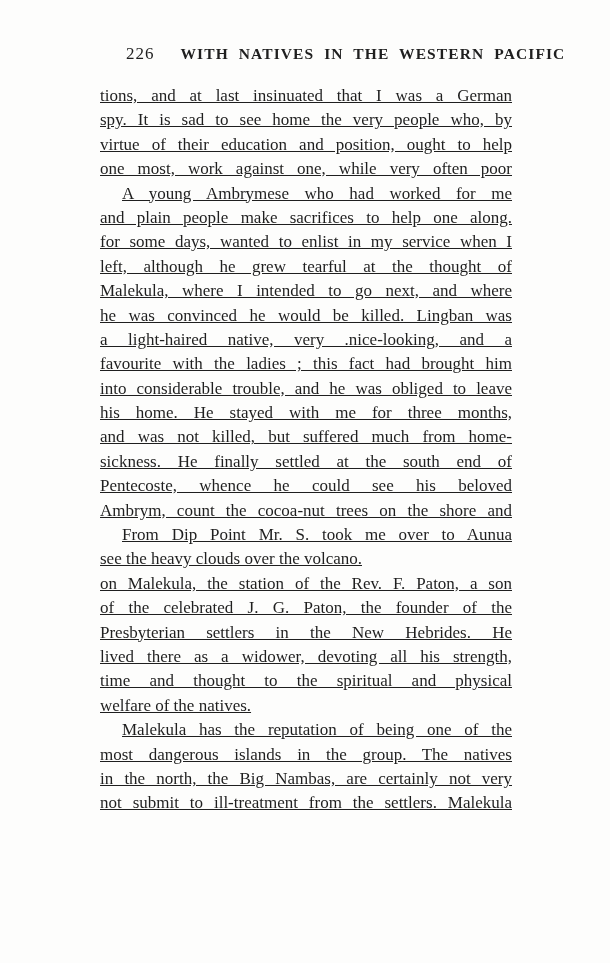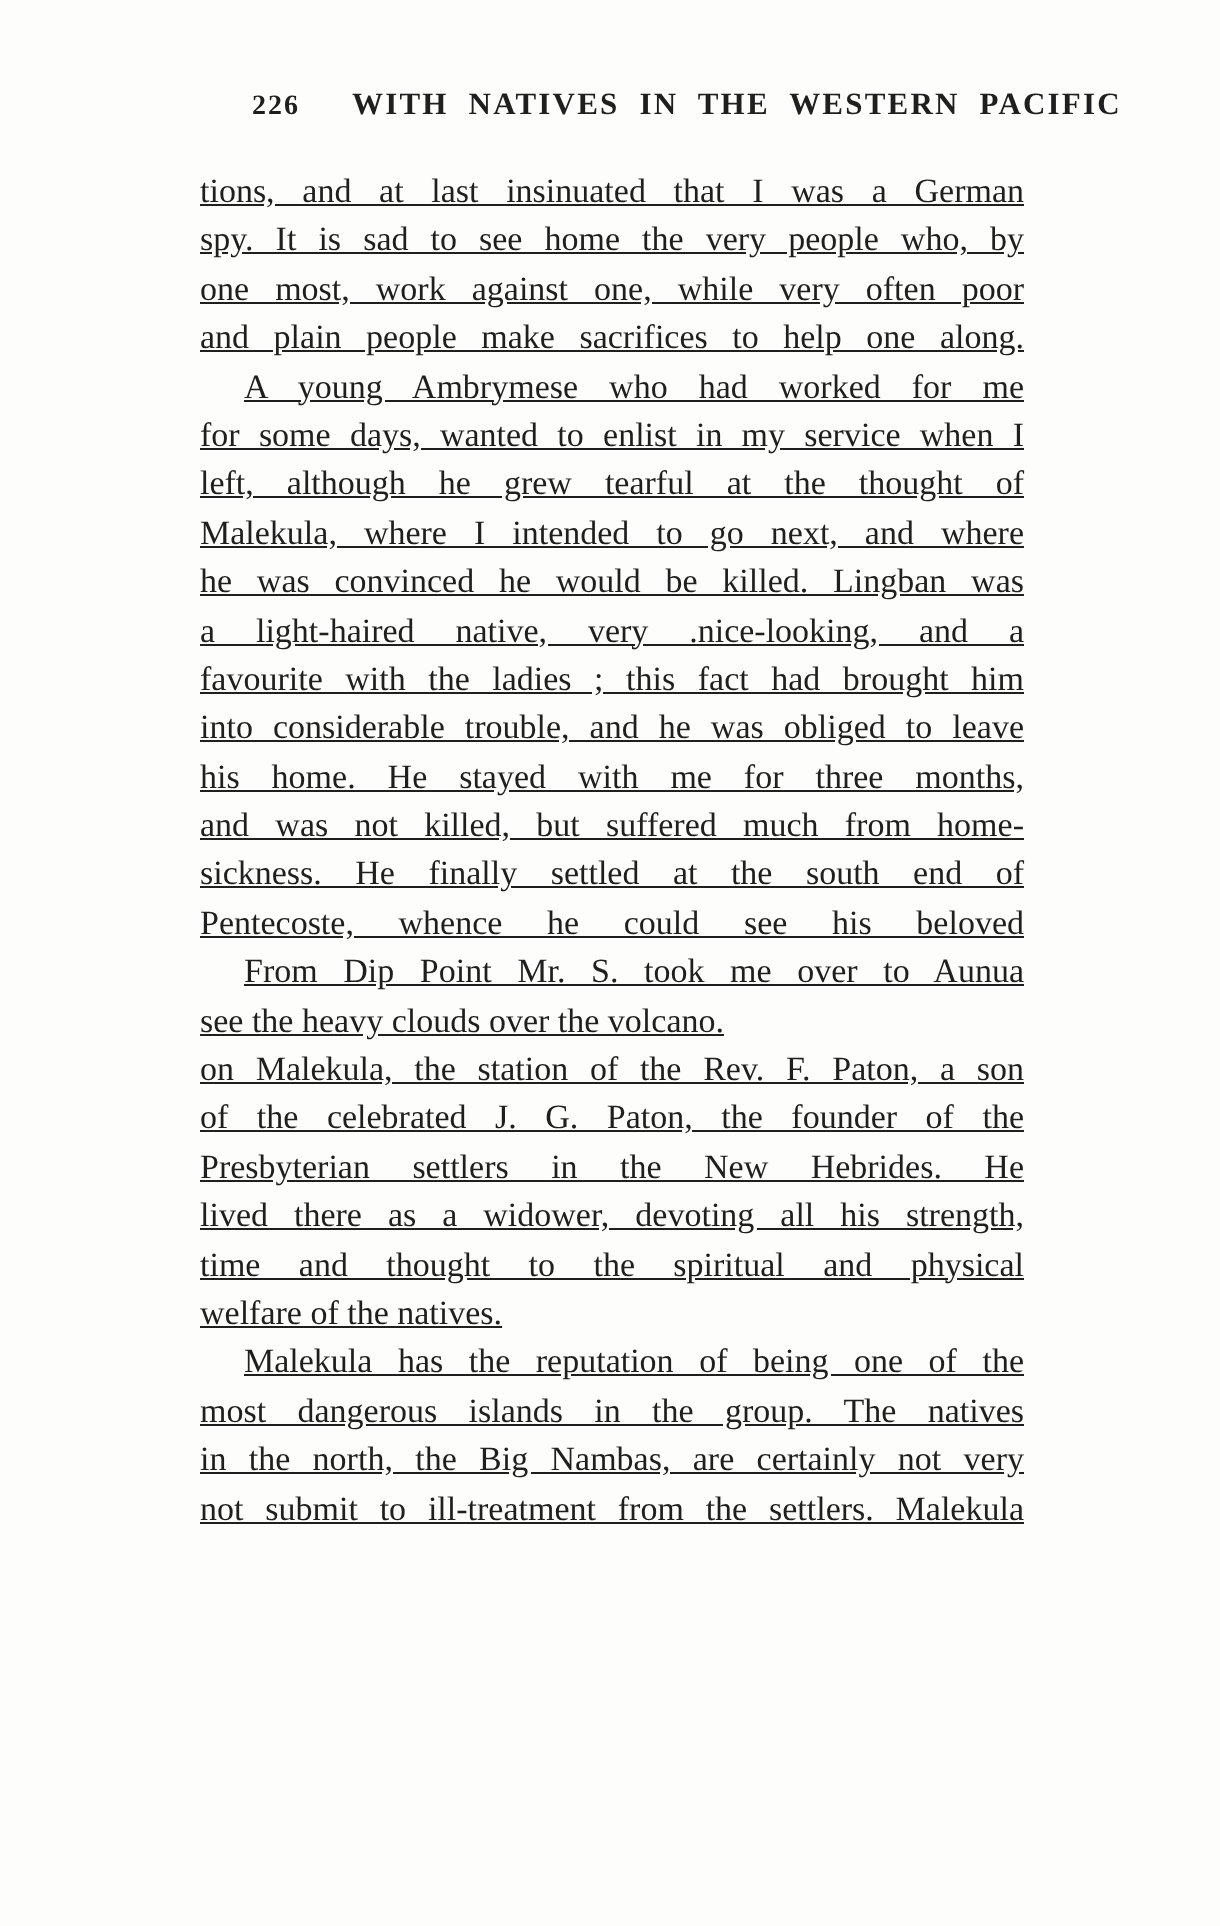--- a/index.html
+++ b/index.html
@@ -20,22 +20,22 @@
   .header {
     position: absolute;
     top: 44px;
     left: 126px;
     width: 384px;
     display: flex;
     align-items: baseline;
     white-space: nowrap;
   }
   .pagenum {
-    font-size: 14px;
-    font-weight: bold;
+    font-size: 17px;
+    font-weight: normal;
     letter-spacing: 1px;
     margin-right: 26px;
   }
   .running-title {
     font-size: 15.5px;
     font-weight: bold;
     letter-spacing: 1.1px;
     word-spacing: 5px;
     text-align: right;
   }
@@ -70,34 +70,36 @@
 <body>
 
 <div class="scan">
   <div class="header">
     <span class="pagenum">226</span>
     <span class="running-title">WITH NATIVES IN THE WESTERN PACIFIC</span>
   </div>
   <div class="body-text" id="body-text">
       <div class="line">tions, and at last insinuated that I was a German</div>
       <div class="line">spy.  It is sad to see home the very people who, by</div>
+      <div class="line">virtue of their education and position, ought to help</div>
       <div class="line">one most, work against one, while very often poor</div>
+      <div class="line indent">A young Ambrymese who had worked for me</div>
       <div class="line last fulljust">and plain people make sacrifices to help one along.</div>
-      <div class="line indent">A young Ambrymese who had worked for me</div>
       <div class="line">for some days, wanted to enlist in my service when I</div>
       <div class="line">left, although he grew tearful at the thought of</div>
       <div class="line">Malekula, where I intended to go next, and where</div>
       <div class="line">he was convinced he would be killed.  Lingban was</div>
       <div class="line">a light-haired native, very .nice-looking, and a</div>
       <div class="line">favourite with the ladies ; this fact had brought him</div>
       <div class="line">into considerable trouble, and he was obliged to leave</div>
       <div class="line">his home.  He stayed with me for three months,</div>
       <div class="line">and was not killed, but suffered much from home-</div>
       <div class="line">sickness.  He finally settled at the south end of</div>
       <div class="line">Pentecoste, whence he could see his beloved</div>
+      <div class="line">Ambrym, count the cocoa-nut trees on the shore and</div>
       <div class="line indent">From Dip Point Mr. S. took me over to Aunua</div>
       <div class="line last">see the heavy clouds over the volcano.</div>
       <div class="line">on Malekula, the station of the Rev. F. Paton, a son</div>
       <div class="line">of the celebrated J. G. Paton, the founder of the</div>
       <div class="line">Presbyterian settlers in the New Hebrides.  He</div>
       <div class="line">lived there as a widower, devoting all his strength,</div>
       <div class="line">time and thought to the spiritual and physical</div>
       <div class="line last">welfare of the natives.</div>
       <div class="line indent">Malekula has the reputation of being one of the</div>
       <div class="line">most dangerous islands in the group.  The natives</div>

